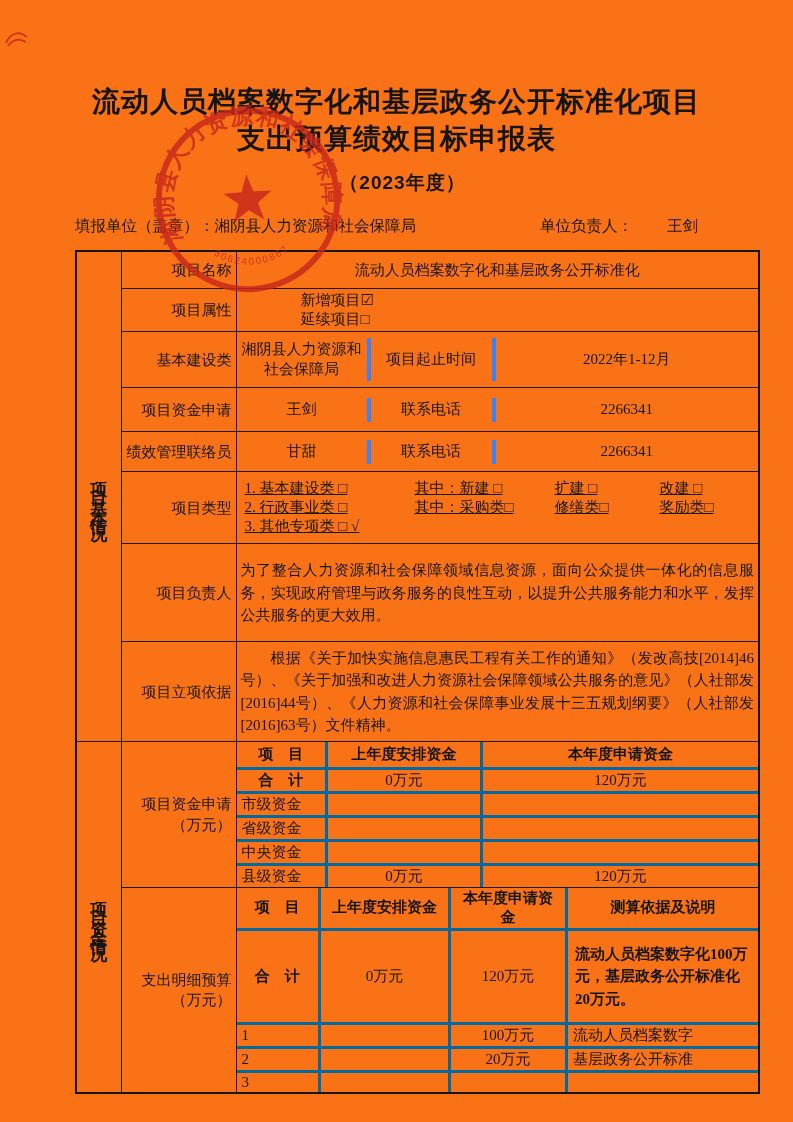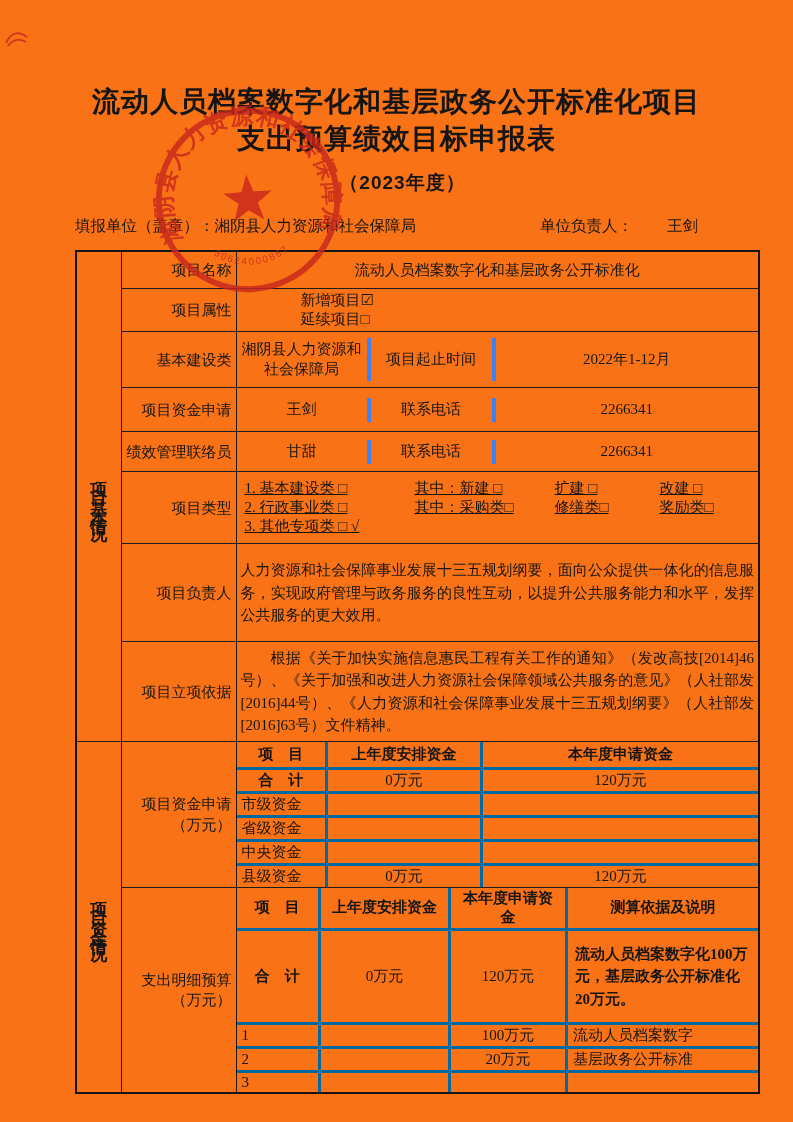--- a/index.html
+++ b/index.html
@@ -163,21 +163,21 @@
           <div>3. 其他专项类 □ √</div>
           <div></div>
           <div></div>
           <div></div>
         </div>
       </td>
     </tr>
 
     <tr>
       <td class="lbl" style="height:98px">项目负责人</td>
-      <td class="para">人力资源和社会保障事业发展十三五规划纲要，面向公众提供一体化的信息服务，实现政府管理与政务服务的良性互动，以提升公共服务能力和水平，发挥公共服务的更大效用。</td>
+      <td class="para">为了整合人力资源和社会保障领域信息资源，面向公众提供一体化的信息服务，实现政府管理与政务服务的良性互动，以提升公共服务能力和水平，发挥公共服务的更大效用。</td>
     </tr>
 
     <tr>
       <td class="lbl" style="height:100px">项目立项依据</td>
       <td class="para indent">根据《关于加快实施信息惠民工程有关工作的通知》（发改高技[2014]46号）、《关于加强和改进人力资源社会保障领域公共服务的意见》（人社部发[2016]44号）、《人力资源和社会保障事业发展十三五规划纲要》（人社部发[2016]63号）文件精神。</td>
     </tr>
 
     <tr>
       <td class="side" rowspan="2">
         <span class="vtext hei">项目资金情况</span>

